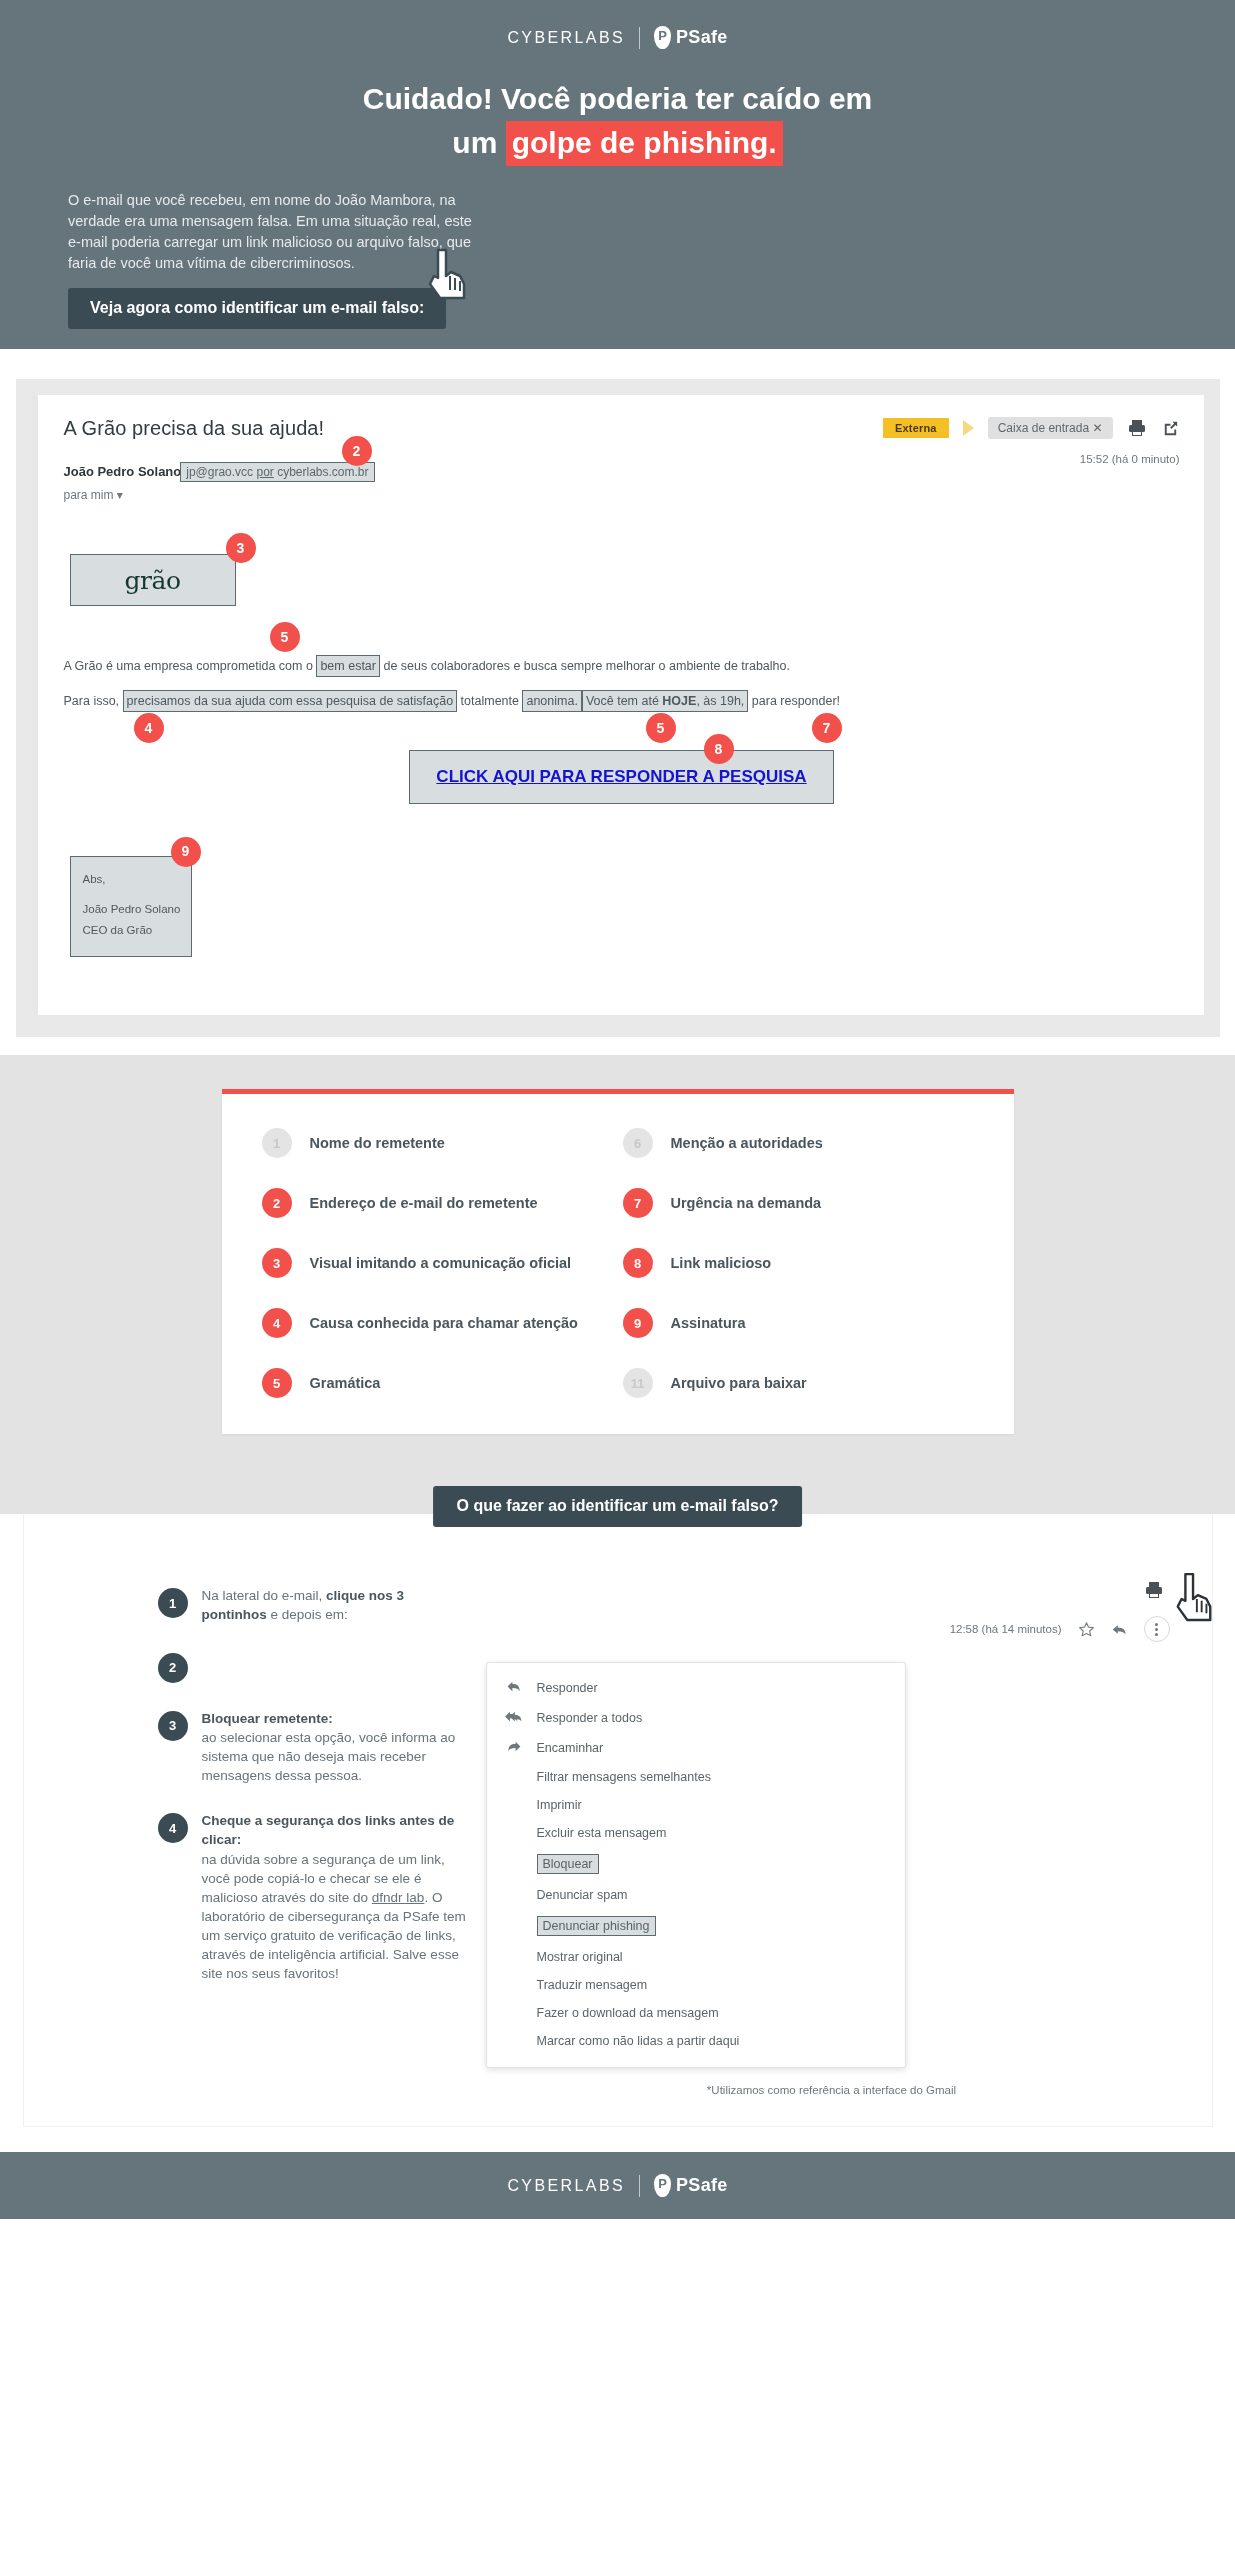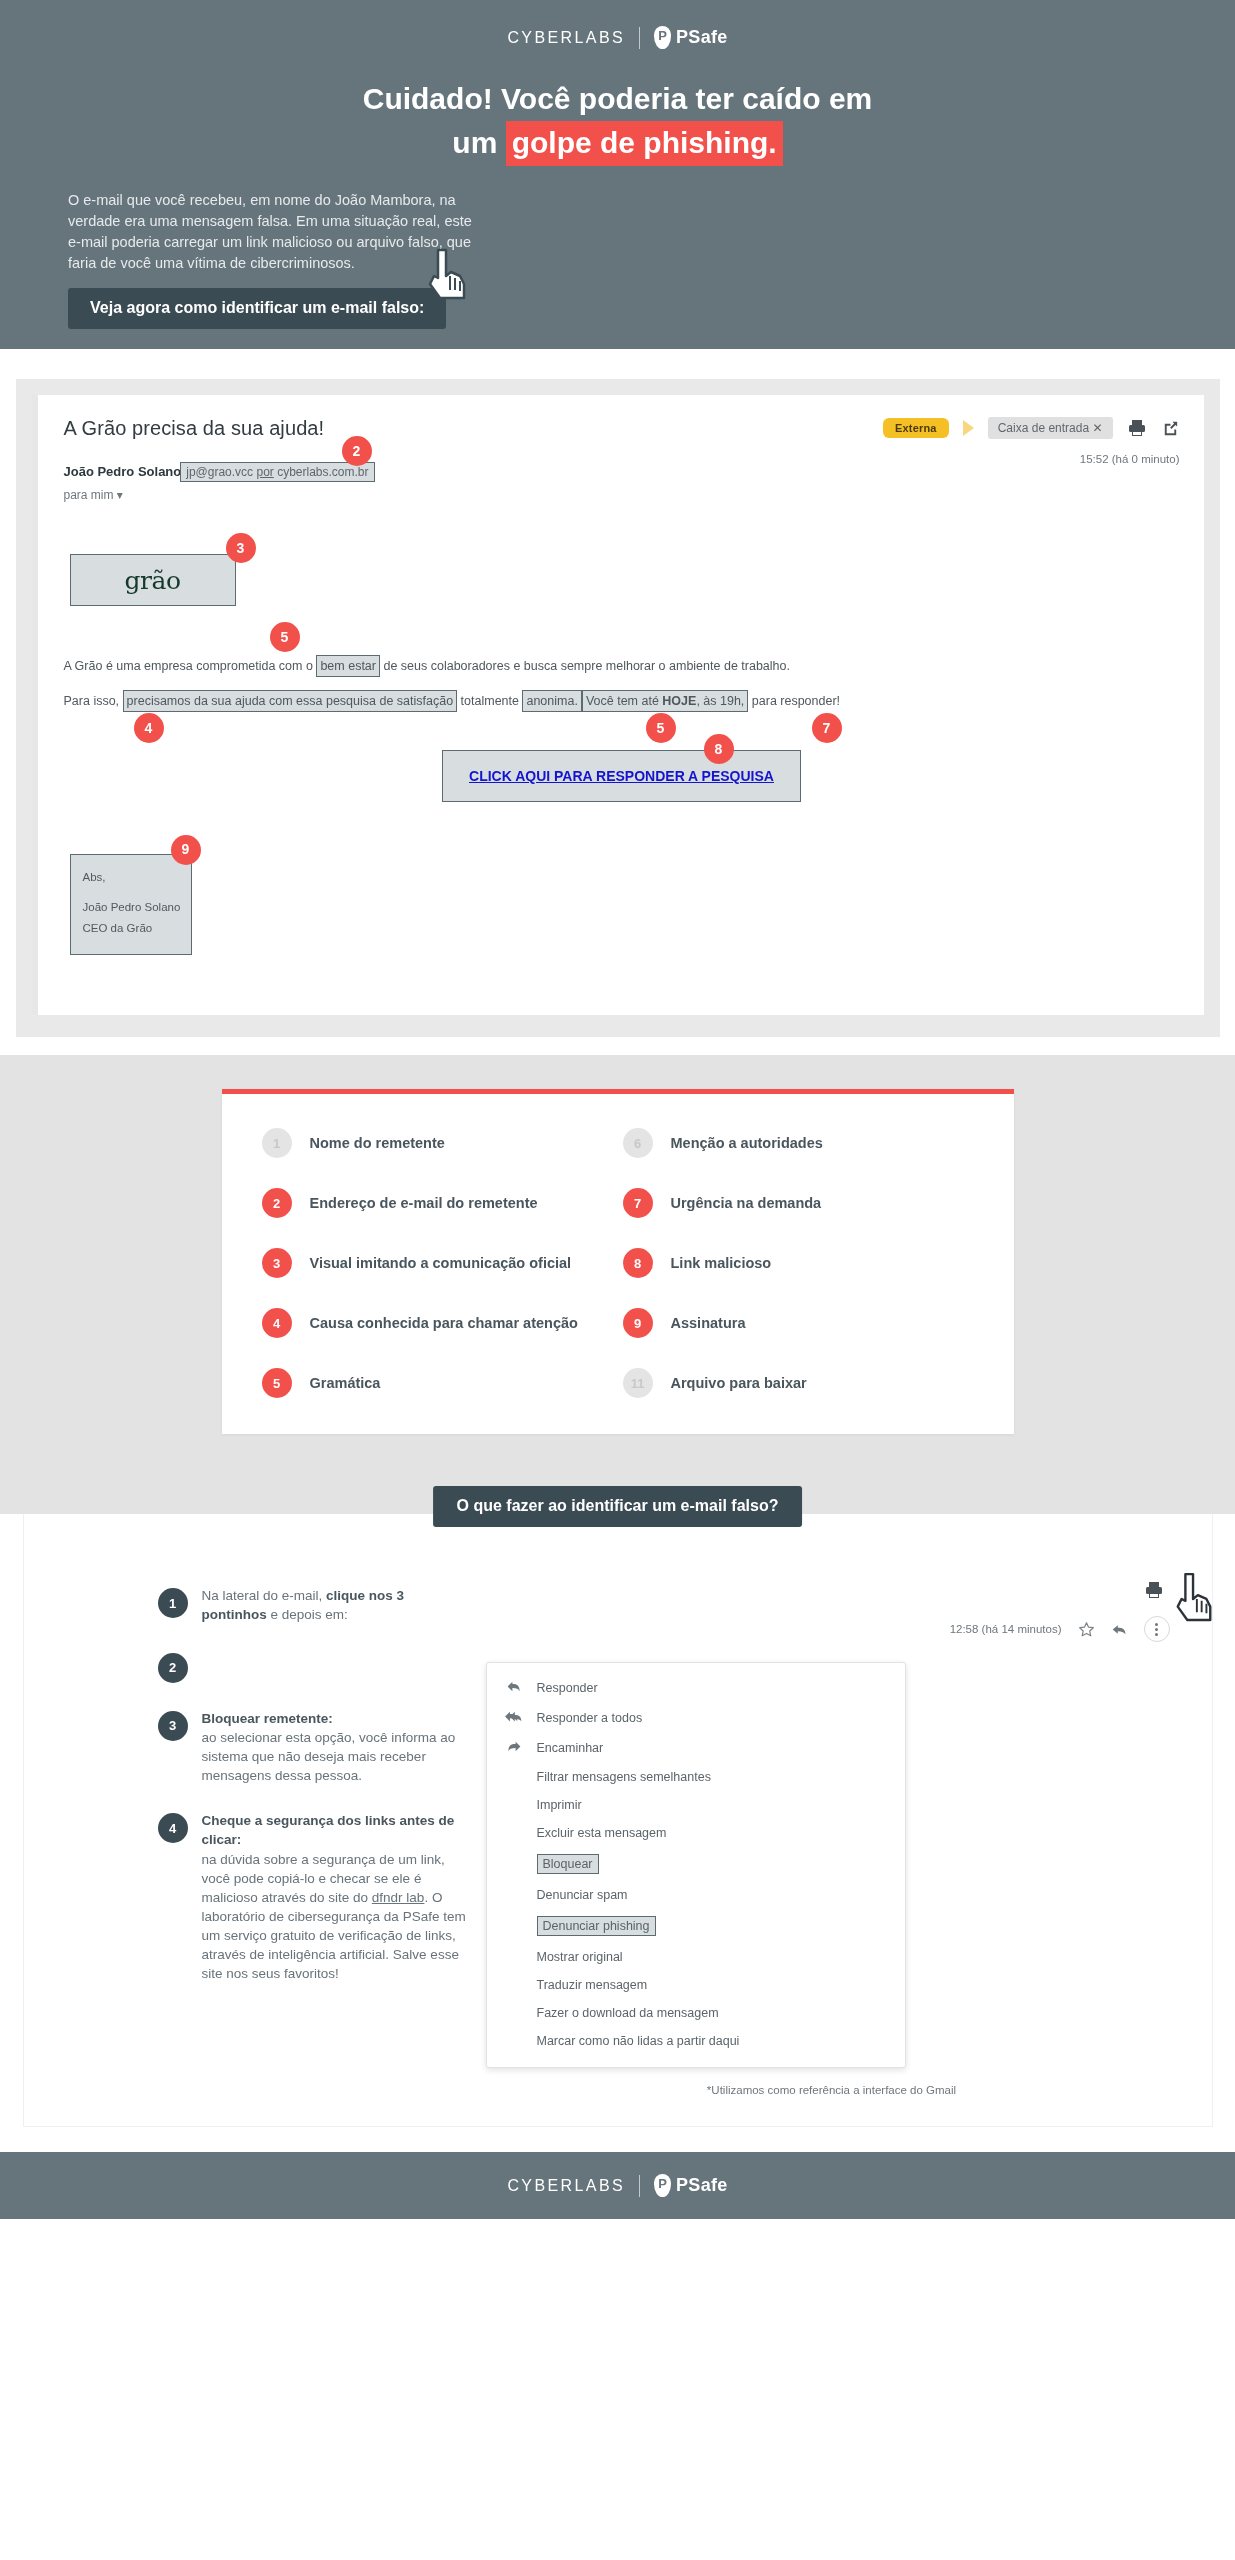--- a/index.html
+++ b/index.html
@@ -102,21 +102,21 @@
     min-height: 620px;
   }
   .mail-subject { font-size: 20px; color: #333c41; font-weight: 400; letter-spacing: .1px; }
   .mail-topright {
     position: absolute; right: 24px; top: 22px;
     display: flex; align-items: center; gap: 14px;
   }
   .chip-externa {
     background: #f5c026; color: #4a3a08;
     font-size: 11px; font-weight: bold;
-    padding: 4px 12px; border-radius: 6px;
+    padding: 4px 12px; border-radius: 0;
     letter-spacing: .2px;
   }
   .chip-arrow {
     width: 0; height: 0;
     border-top: 8px solid transparent;
     border-bottom: 8px solid transparent;
     border-left: 11px solid #f7d77f;
   }
   .chip-caixa {
     background: #e0e0e0; color: #60676b;
@@ -161,21 +161,21 @@
     position: relative;
   }
   .cta-wrap { margin-top: 34px; text-align: center; position: relative; }
   .cta-box {
     display: inline-block;
     border: 1.5px solid #5c6a72;
     background: #d8dde0;
     padding: 16px 26px;
   }
   .cta-link {
-    color: #1414d0; font-size: 14px; font-weight: bold;
+    color: #1414d0; font-size: 17px; font-weight: bold;
     text-decoration: underline;
   }
   .sig-box {
     margin-top: 52px; margin-left: 6px;
     width: 122px;
     border: 1.5px solid #5c6a72;
     background: #d8dde0;
     padding: 12px 10px 14px 12px;
     font-size: 11.5px; color: #52595e; line-height: 1.9;
     position: relative;

